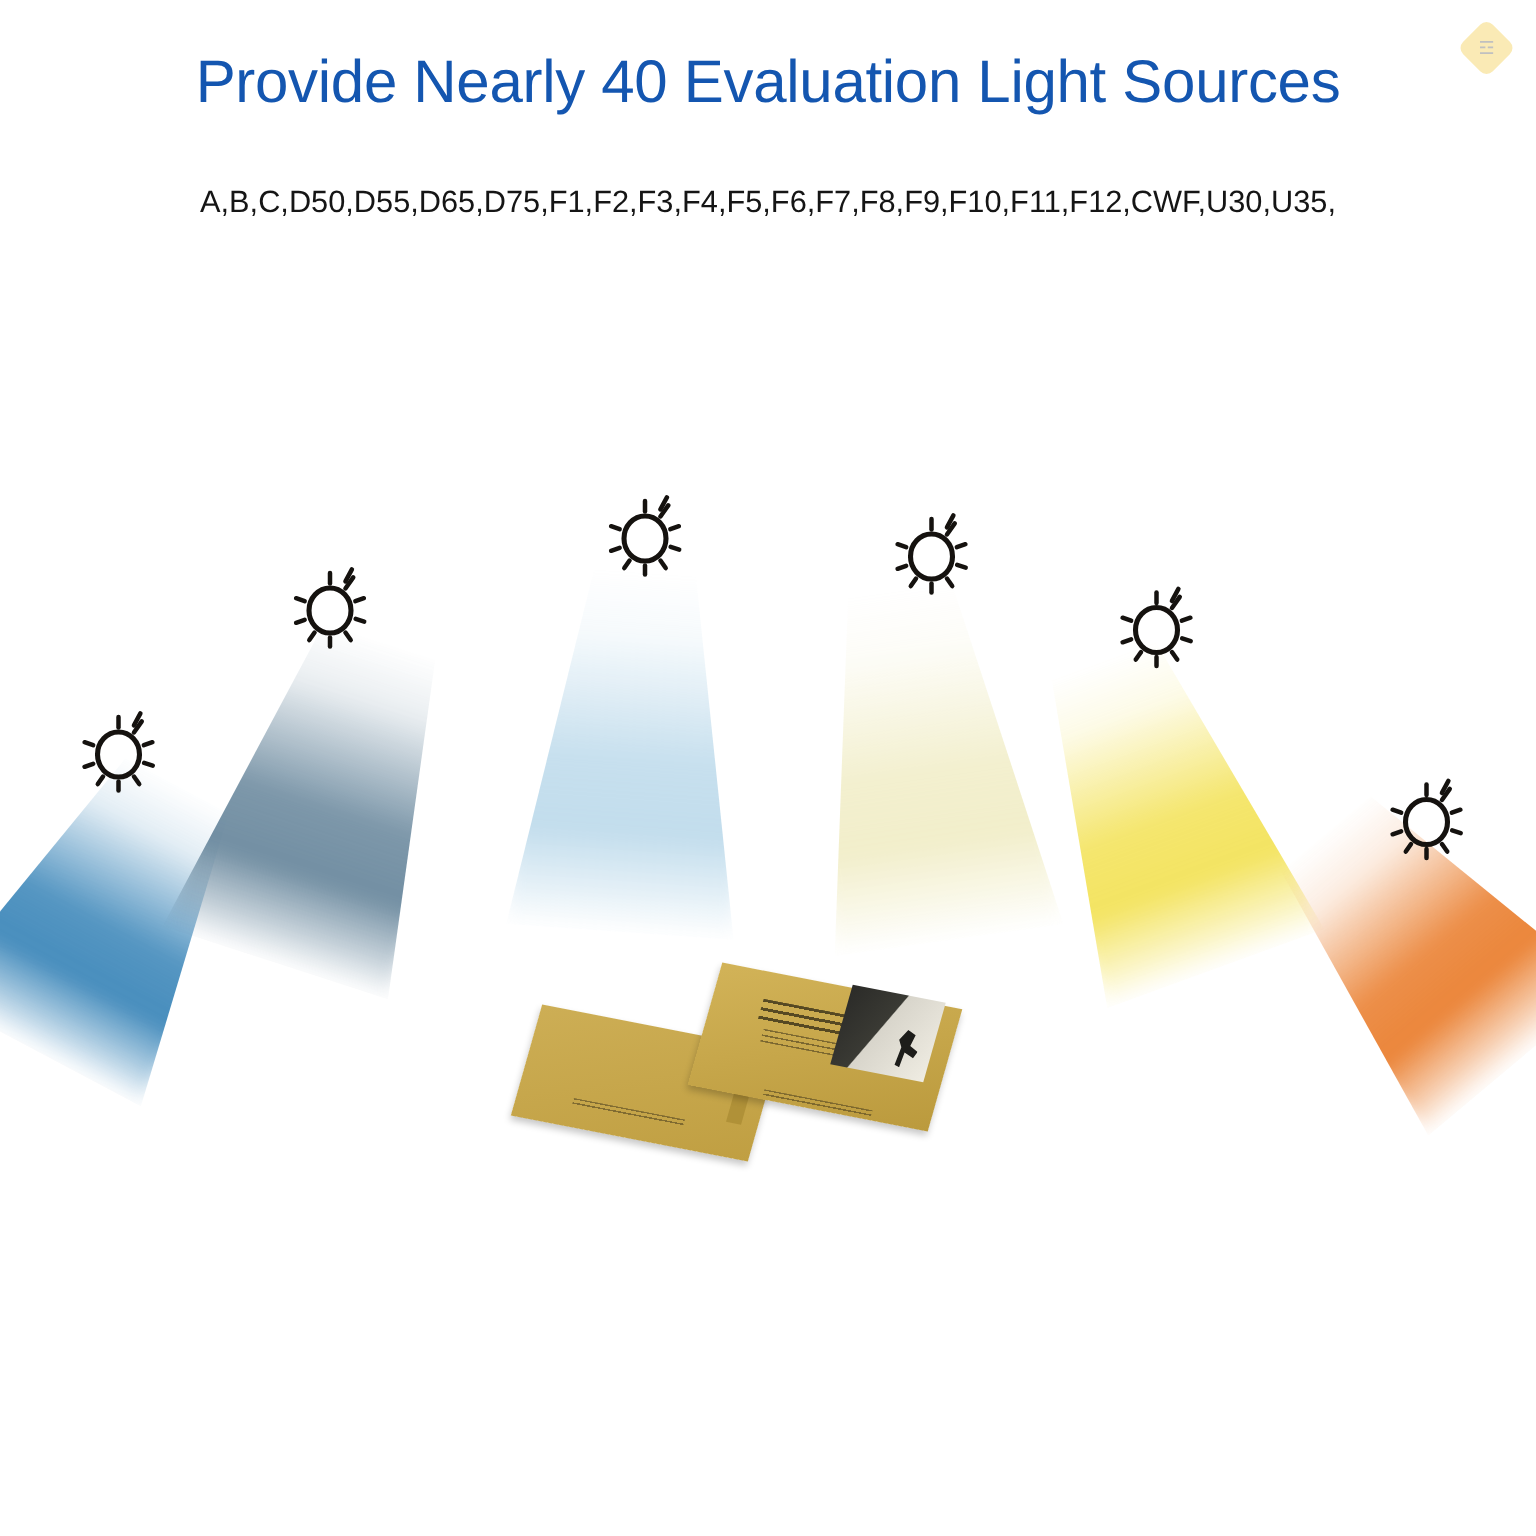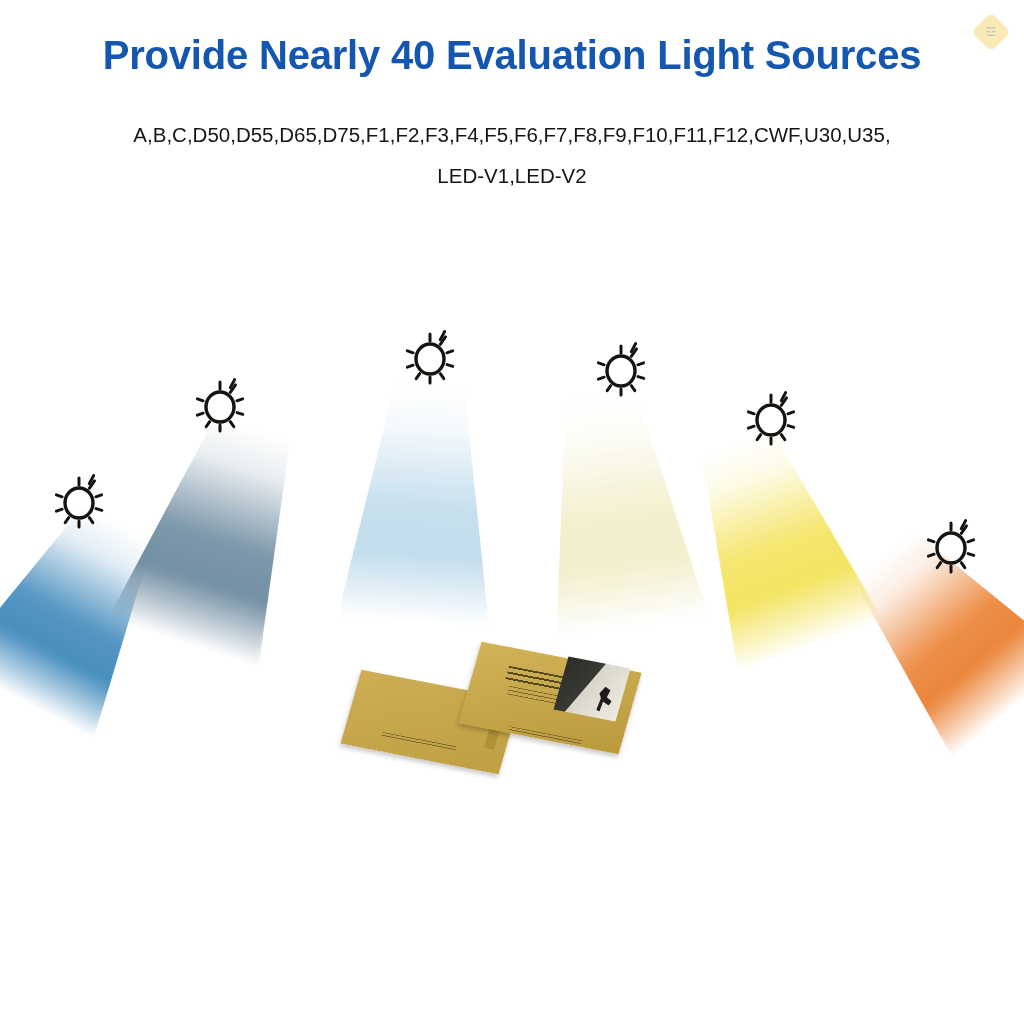--- a/index.html
+++ b/index.html
@@ -50,21 +50,21 @@
   }
 
   
   #title {
     position: absolute;
     top: 33px;
     left: 0;
     width: 1024px;
     text-align: center;
     font-size: 40px;
-    font-weight: bold;
+    font-weight: normal;
     color: #1456b0;
     letter-spacing: -0.2px;
     white-space: nowrap;
   }
   #subtitle {
     position: absolute;
     top: 114px;
     left: 0;
     width: 1024px;
     text-align: center;
@@ -212,21 +212,20 @@
 
   <div id="watermark">
     <div class="diamond"></div>
     <div class="creature">☲</div>
   </div>
 
   <div id="title">Provide Nearly 40 Evaluation Light Sources</div>
 
   <div id="subtitle">
     <span class="line">A,B,C,D50,D55,D65,D75,F1,F2,F3,F4,F5,F6,F7,F8,F9,F10,F11,F12,CWF,U30,U35,</span>
-    <span class="line">LED-V1,LED-V2</span>
   </div>
 
   <div id="scene">
       <div class="beam" style="left: 39px; top: 524px; width: 158px; height: 200px; transform: rotate(28deg); clip-path: polygon(25.3% 0%, 74.7% 0%, 100% 100%, 0% 100%); background: linear-gradient(rgba(255, 255, 255, 0) 0%, rgba(43, 124, 179, 0.133) 18%, rgba(43, 124, 179, 0.8) 52%, rgba(43, 124, 179, 0.867) 72%, rgba(43, 124, 179, 0.333) 90%, rgba(255, 255, 255, 0) 100%);"></div>
       <div class="sun" style="left: 50px; top: 473px;">
         <svg viewBox="0 0 58 58">
           <ellipse cx="29" cy="30" rx="14" ry="15" fill="none" stroke="#15120f" stroke-width="3.4"></ellipse>
           <line x1="29.0" y1="12.0" x2="29.0" y2="5.0" stroke="#15120f" stroke-width="3" stroke-linecap="round"></line>
           <line x1="39.3" y1="15.3" x2="44.5" y2="7.9" stroke="#15120f" stroke-width="3" stroke-linecap="round"></line>
           <line x1="39.3" y1="10.6" x2="43.6" y2="2.6" stroke="#15120f" stroke-width="3" stroke-linecap="round"></line>

